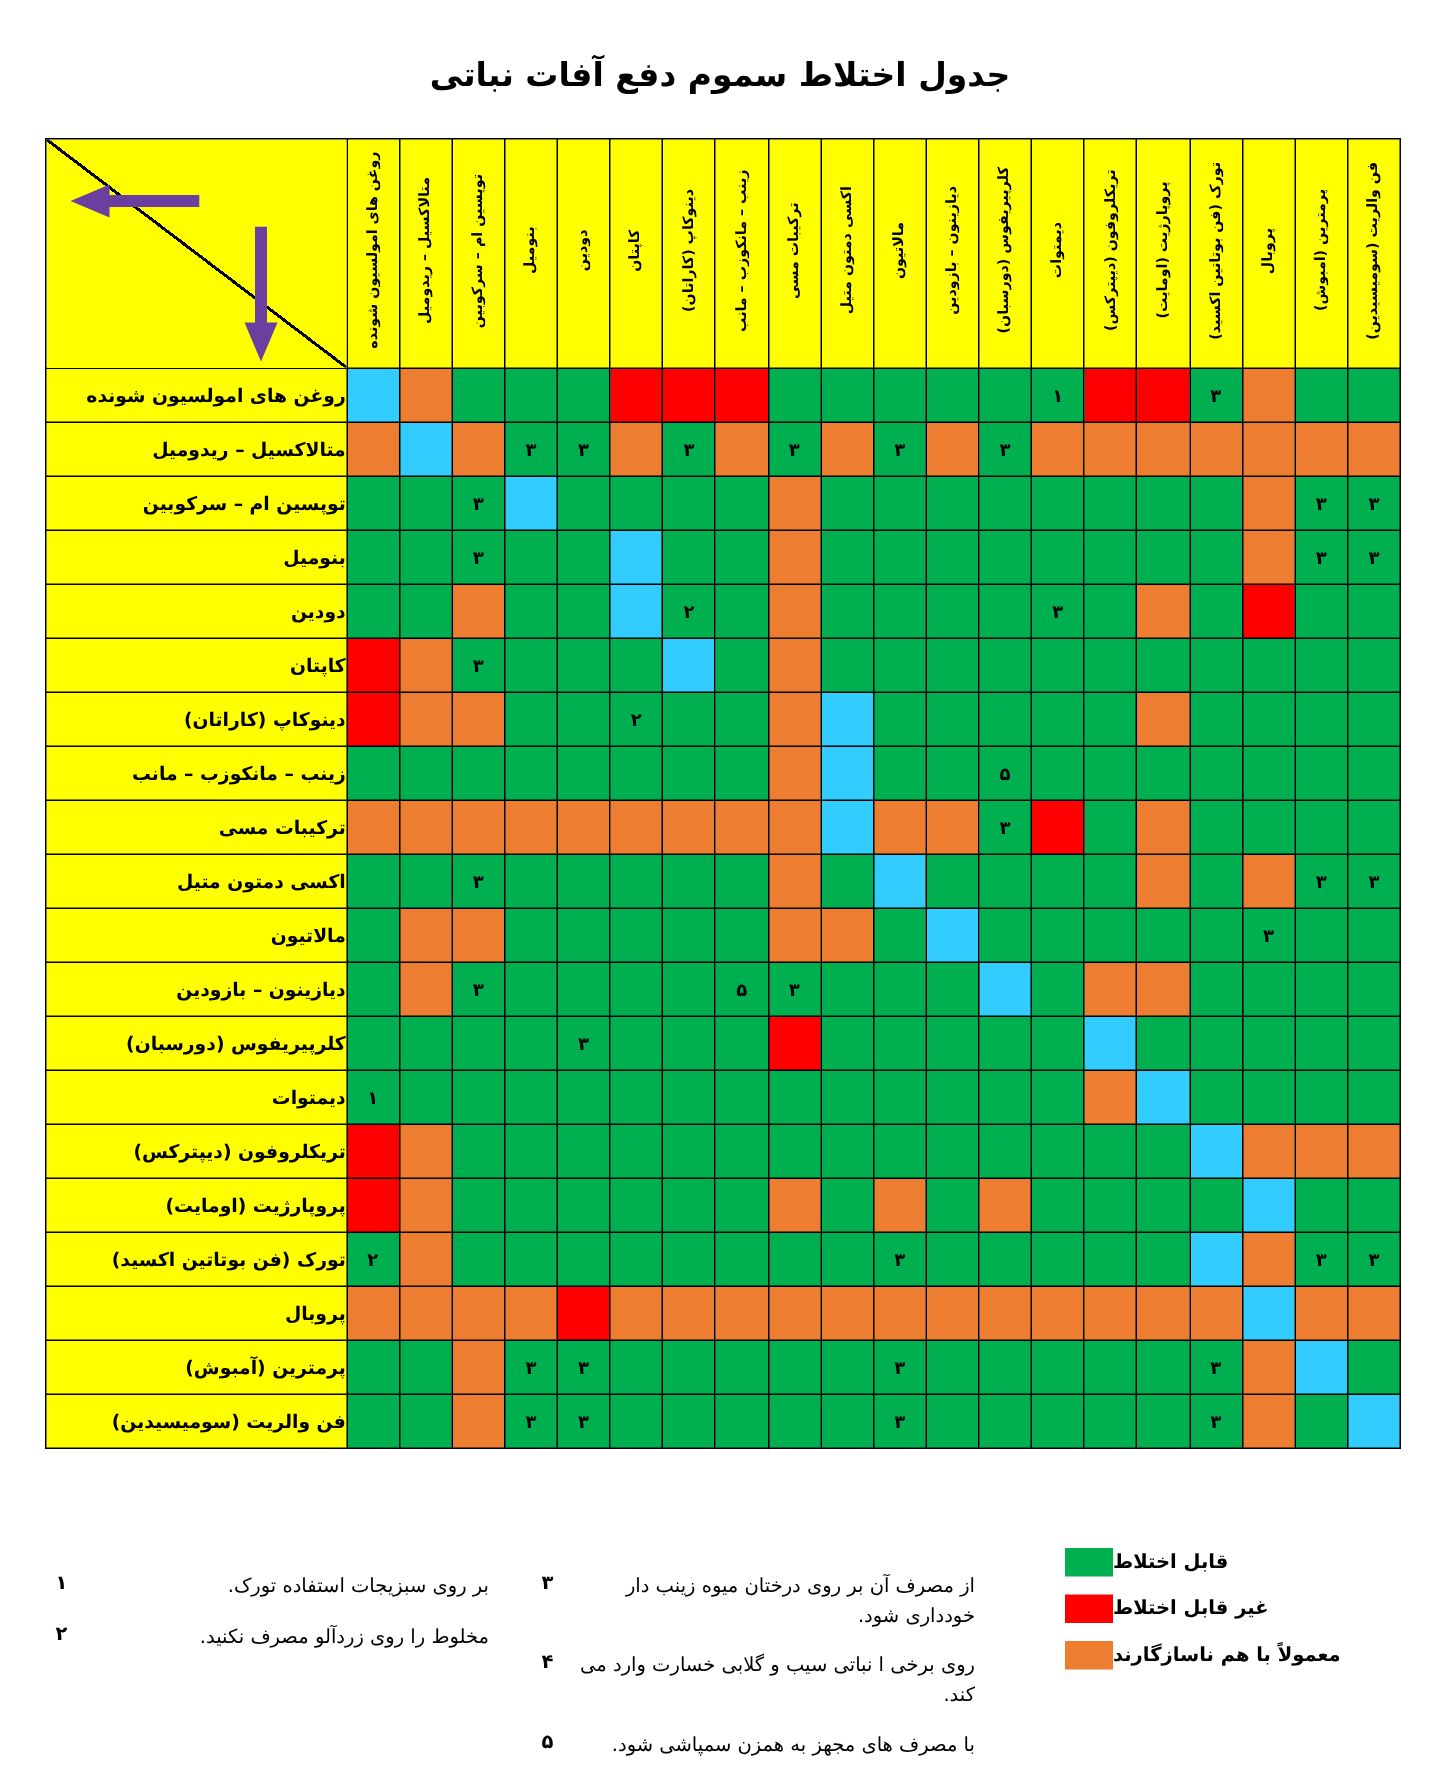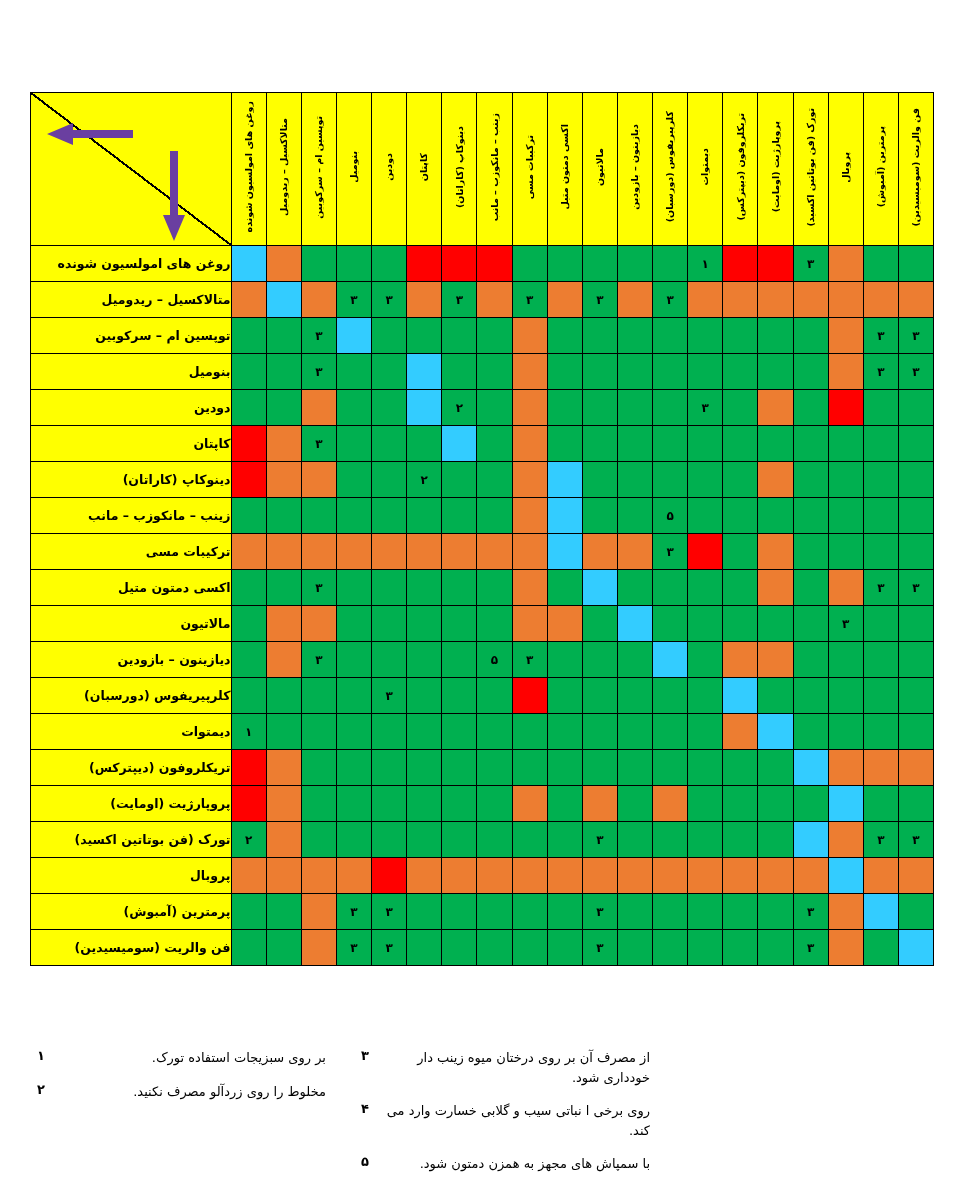--- a/index.html
+++ b/index.html
@@ -146,20 +146,21 @@
     font-weight:bold;
     flex:0 0 22px;
   }
   .note-text{flex:1;text-align:right;line-height:1.5;}
 </style>
 </head>
 <body>
 
 <div class="page">
 
+  <div class="title">جدول اختلاط سموم دفع آفات نباتی</div>
 
   <table class="matrix">
     <thead>
       <tr id="header-row">
 
       <th class="hdr-cell"><span class="vtext">فن والریت (سومیسیدین)</span></th>
           <th class="hdr-cell"><span class="vtext">پرمترین (آمبوش)</span></th>
           <th class="hdr-cell"><span class="vtext">پروبال</span></th>
           <th class="hdr-cell"><span class="vtext">تورک (فن بوتاتین اکسید)</span></th>
           <th class="hdr-cell"><span class="vtext">پروپارژیت (اومایت)</span></th>
@@ -647,20 +648,34 @@
           <td class="cell g">۳</td>
           <td class="cell g">۳</td>
           <td class="cell o"></td>
           <td class="cell g"></td>
           <td class="cell g"></td>
           <td class="rowlabel">فن والریت (سومیسیدین)</td>
         </tr>
       </tbody>
   </table>
 
+  <div class="legend" id="legend">
+      <div class="legend-row">
+        <span class="swatch" style="background: rgb(0, 176, 80);"></span>
+        <span class="legend-label">قابل اختلاط</span>
+      </div>
+      <div class="legend-row">
+        <span class="swatch" style="background: rgb(255, 0, 0);"></span>
+        <span class="legend-label">غیر قابل اختلاط</span>
+      </div>
+      <div class="legend-row">
+        <span class="swatch" style="background: rgb(237, 125, 49);"></span>
+        <span class="legend-label">معمولاً با هم ناسازگارند</span>
+      </div>
+    </div>
 
   <div class="notes">
     <div class="notes-cols">
       <div class="notes-col" id="notes-right">
           <div class="note">
             <span class="note-num">۱</span>
             <span class="note-text">بر روی سبزیجات استفاده تورک.</span>
           </div>
           <div class="note">
             <span class="note-num">۲</span>
@@ -671,19 +686,19 @@
           <div class="note">
             <span class="note-num">۳</span>
             <span class="note-text">از مصرف آن بر روی درختان میوه زینب دار خودداری شود.</span>
           </div>
           <div class="note">
             <span class="note-num">۴</span>
             <span class="note-text">روی برخی ا نباتی سیب و گلابی خسارت وارد می کند.</span>
           </div>
           <div class="note">
             <span class="note-num">۵</span>
-            <span class="note-text">با سمپاش های مجهز به همزن دمتون شود.</span>
+            <span class="note-text">با مصرف های مجهز به همزن سمپاشی شود.</span>
           </div>
         </div>
     </div>
   </div>
 
 </div>
 
 </body></html>

